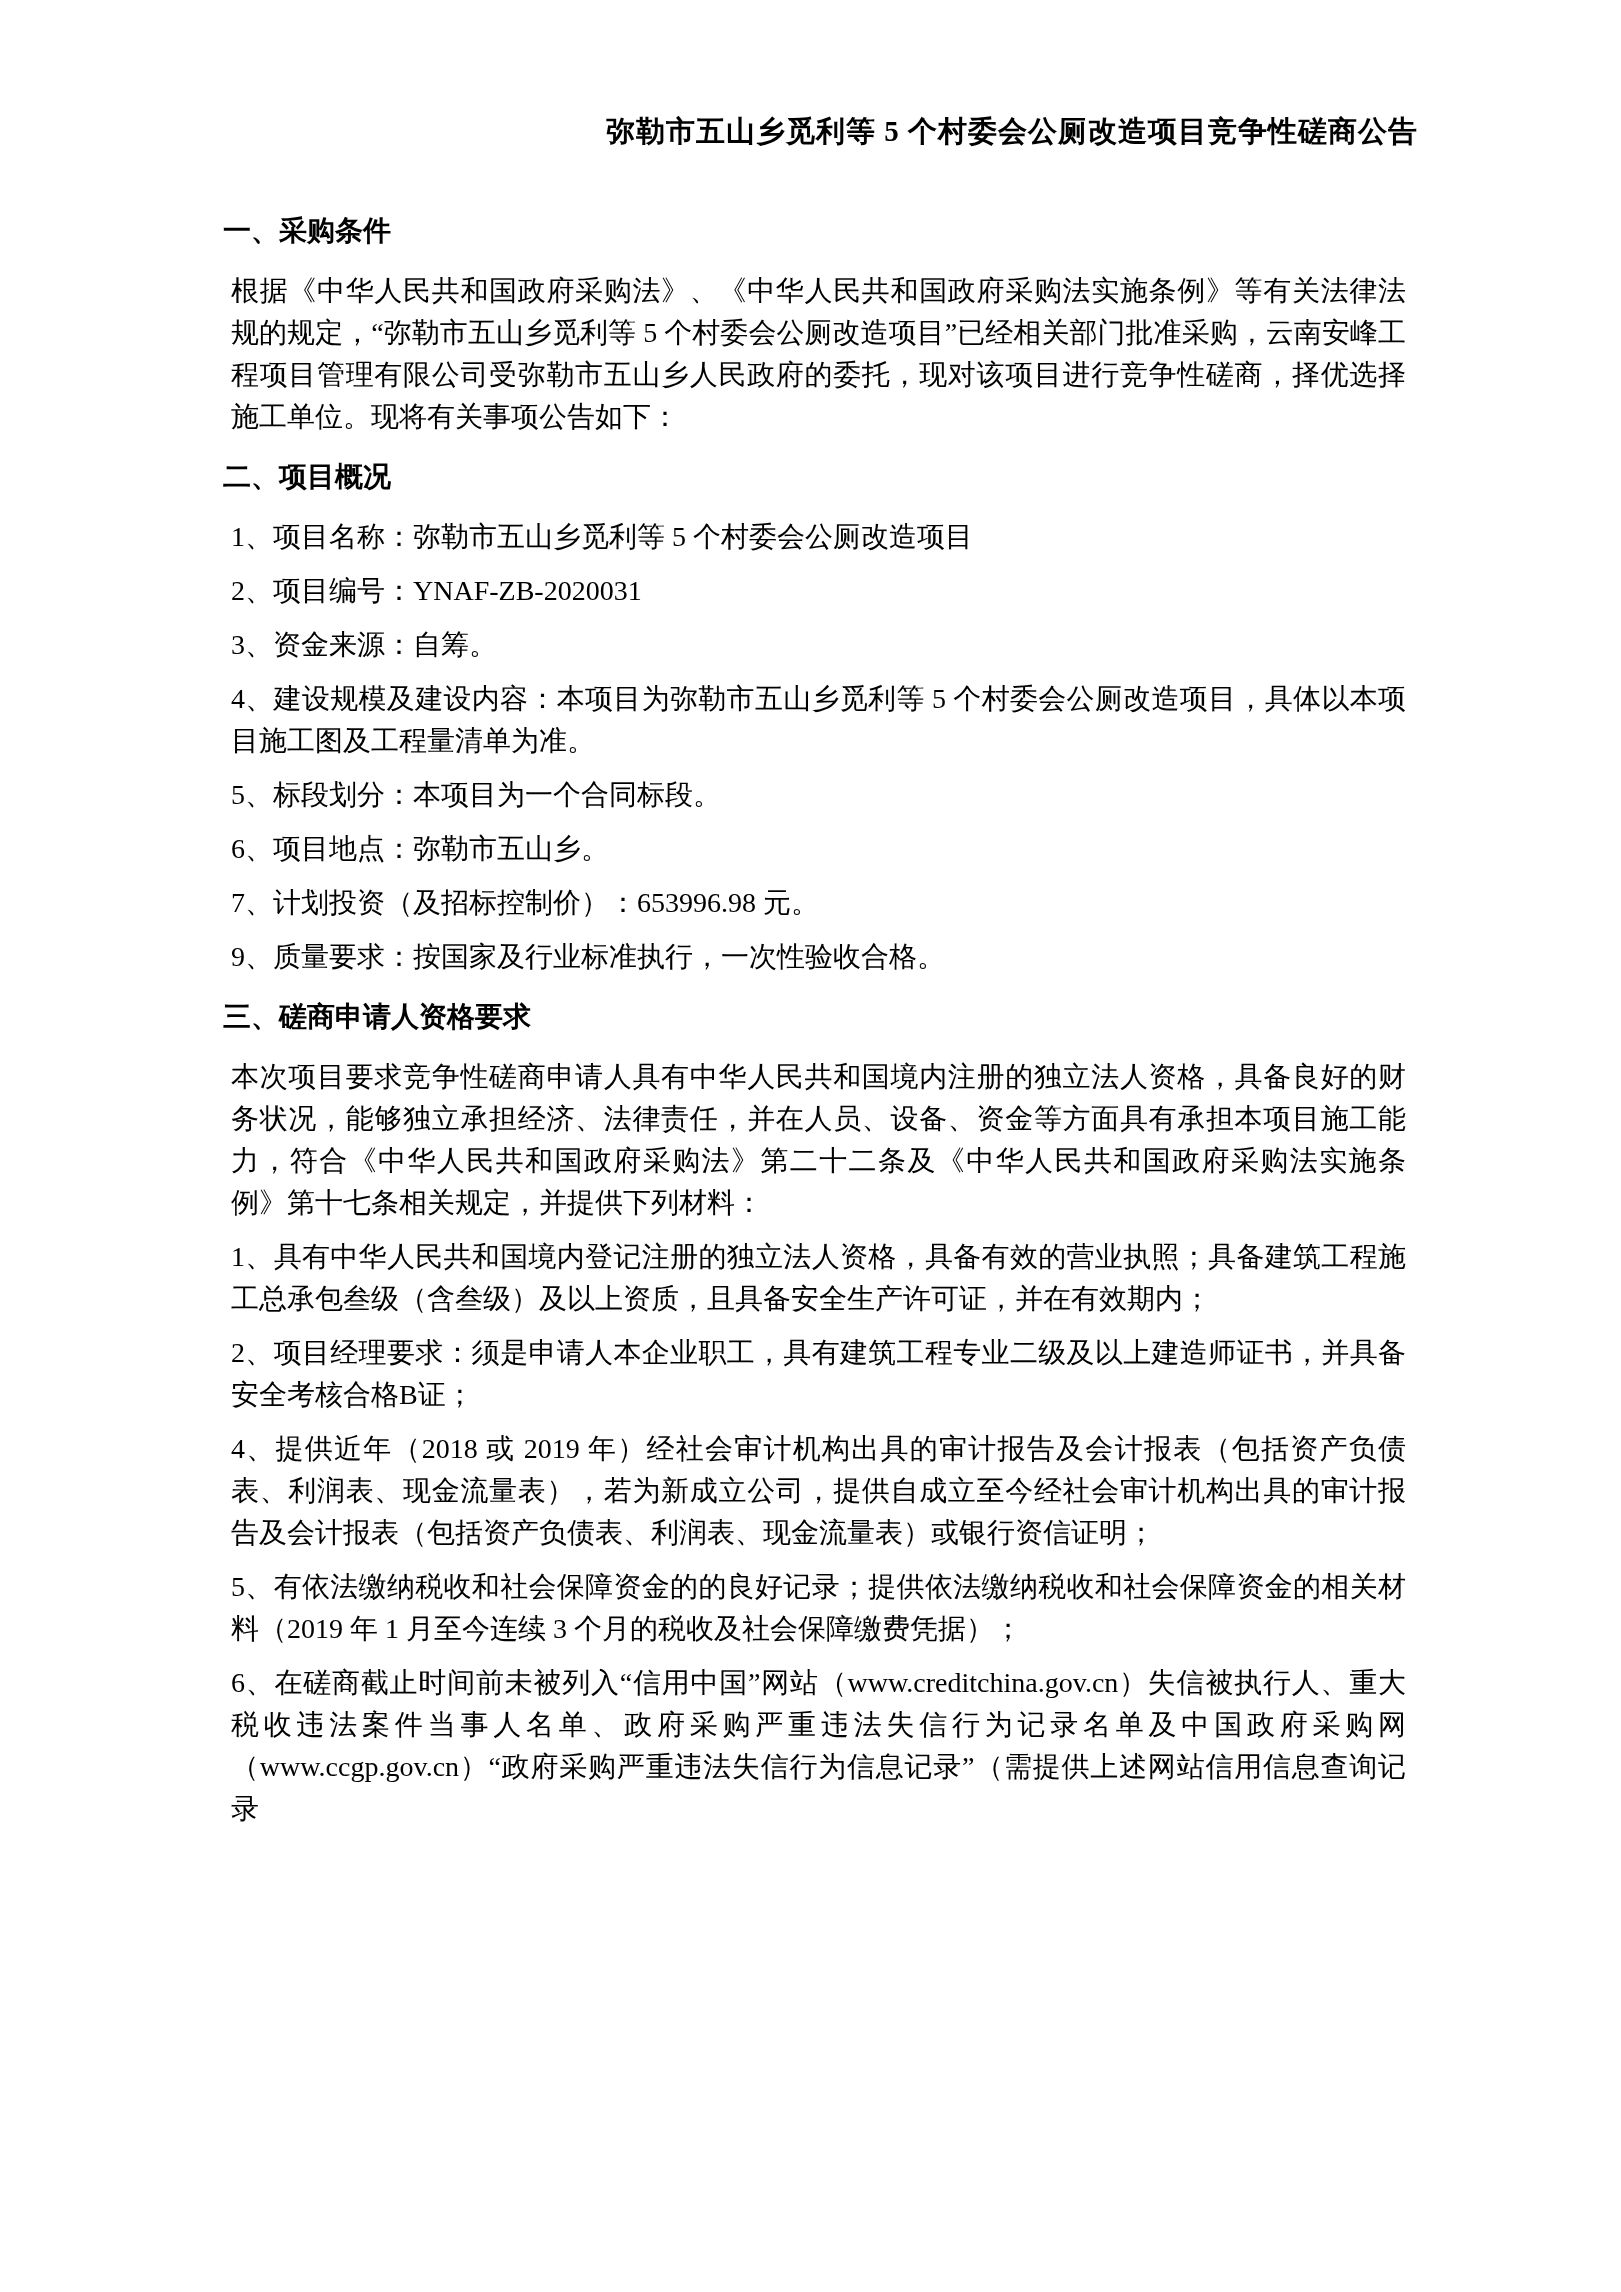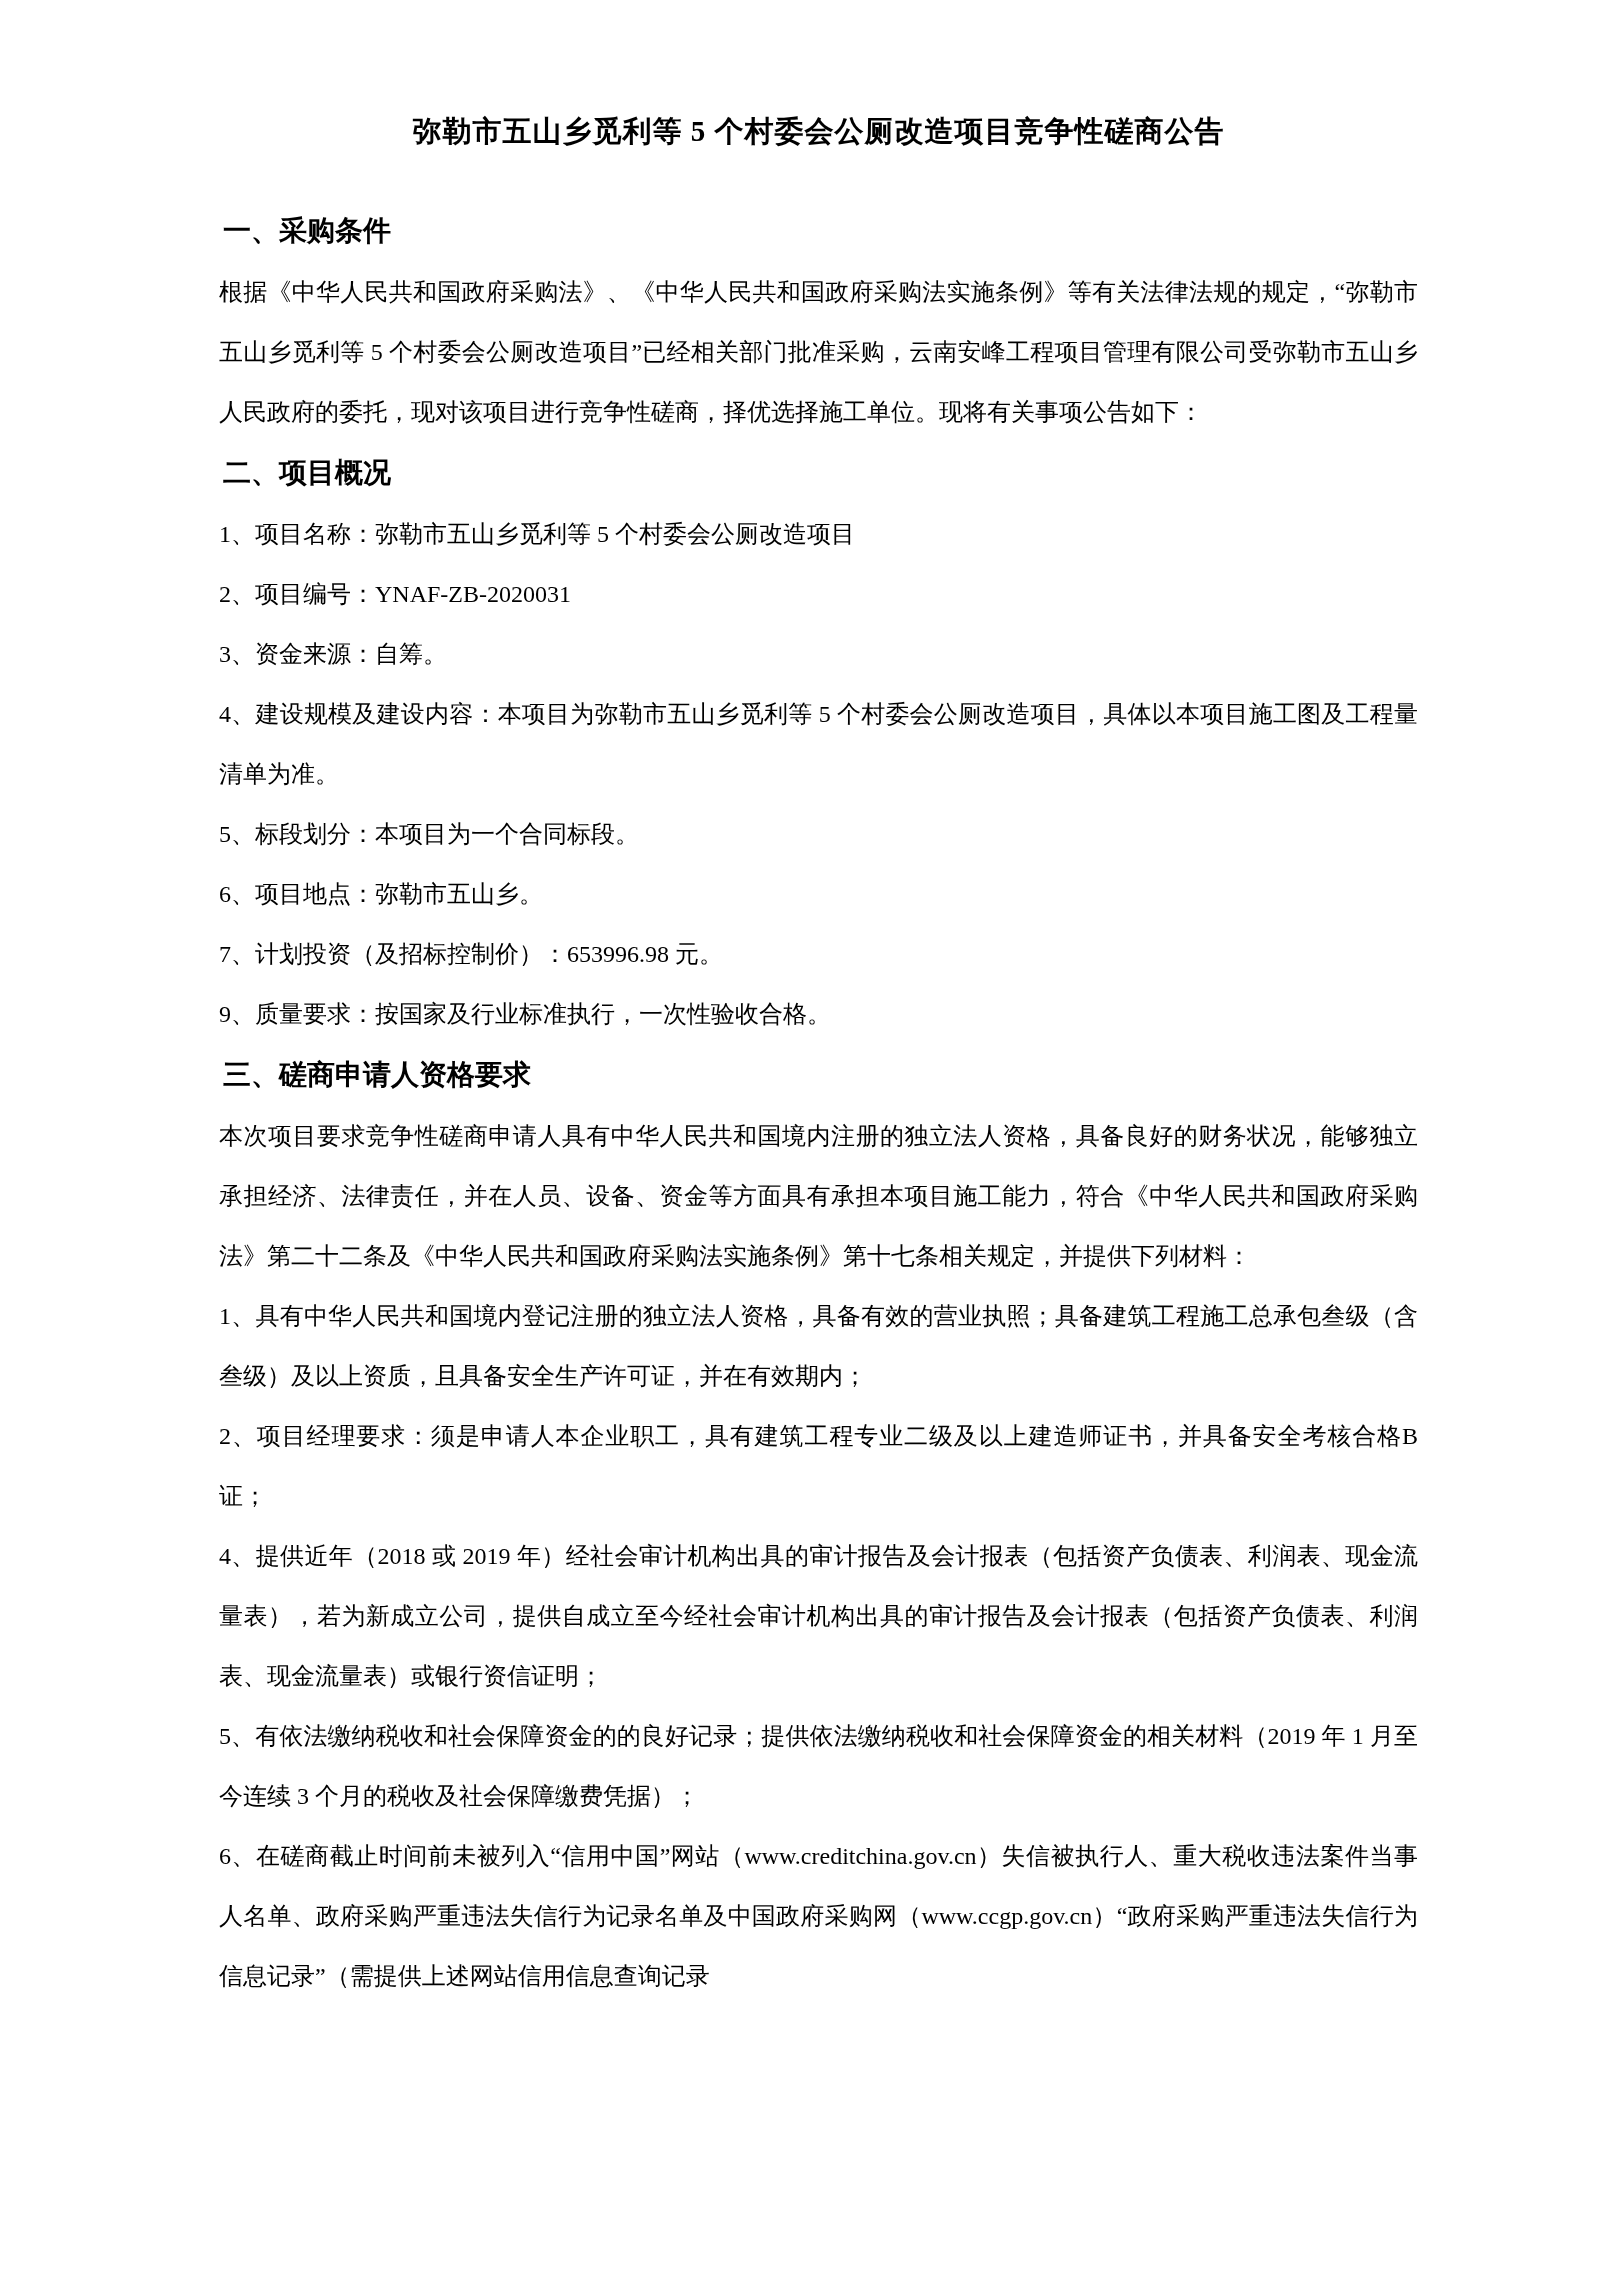--- a/index.html
+++ b/index.html
@@ -10,43 +10,43 @@
     font-family: "Liberation Serif", "DejaVu Serif", serif;
   }
   .page {
     position: relative;
     width: 1621px; height: 2293px;
     background: #ffffff;
     overflow: hidden;
   }
   .doc-title {
     margin: 108px 203px 0 219px;
-    text-align: center;
+    text-align: right;
     font-size: 29px;
     line-height: 47px;
     font-weight: bold;
     letter-spacing: 1px;
   }
   .doc-body {
     margin: 49px 203px 0 219px;
     font-size: 28px;
     line-height: 54px;
     text-align: justify;
     text-justify: inter-ideograph;
   }
   .doc-body h2 {
     margin: 4px;
     font-size: 28px;
     line-height: 54px;
     font-weight: bold;
   }
   .doc-body p {
-    margin: 0;
-    font-size: 24px;
-    line-height: 60px;
+    margin: 12px;
+    font-size: 28px;
+    line-height: 42px;
   }
 </style>
 </head>
 <body>
 
 <div class="page">
   <h1 class="doc-title">弥勒市五山乡觅利等 5 个村委会公厕改造项目竞争性磋商公告</h1>
 
   <div class="doc-body">
 

